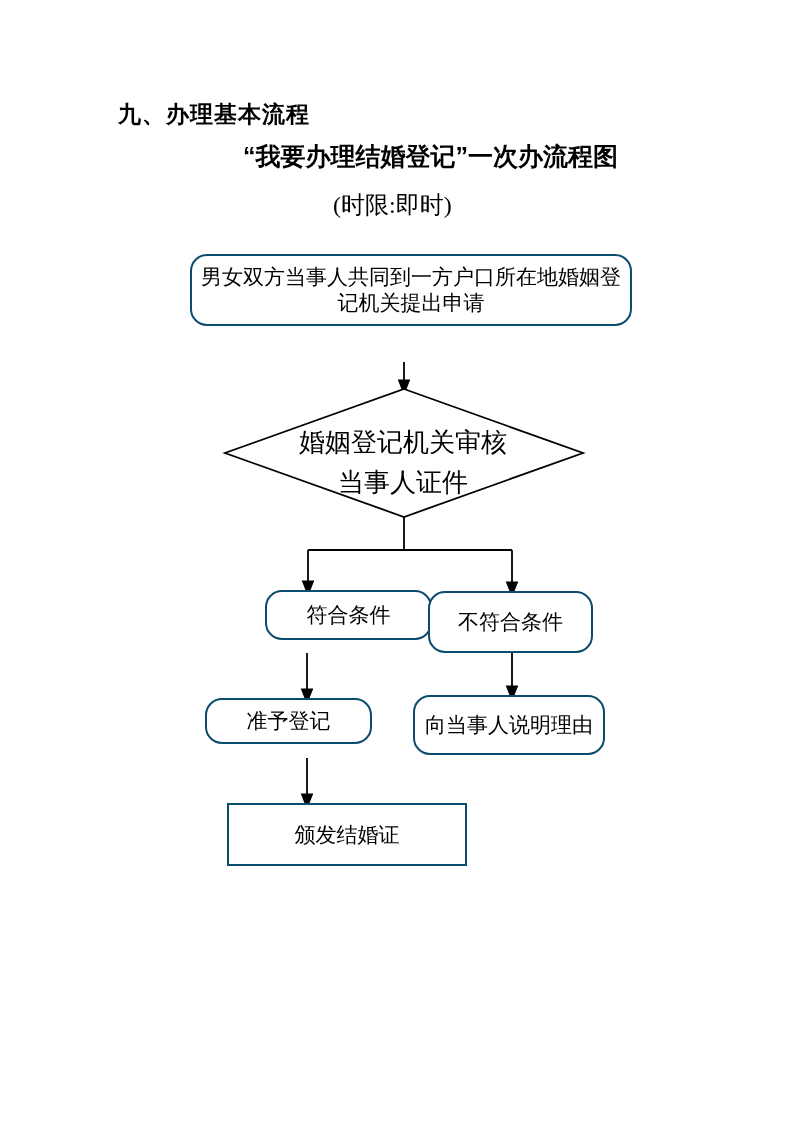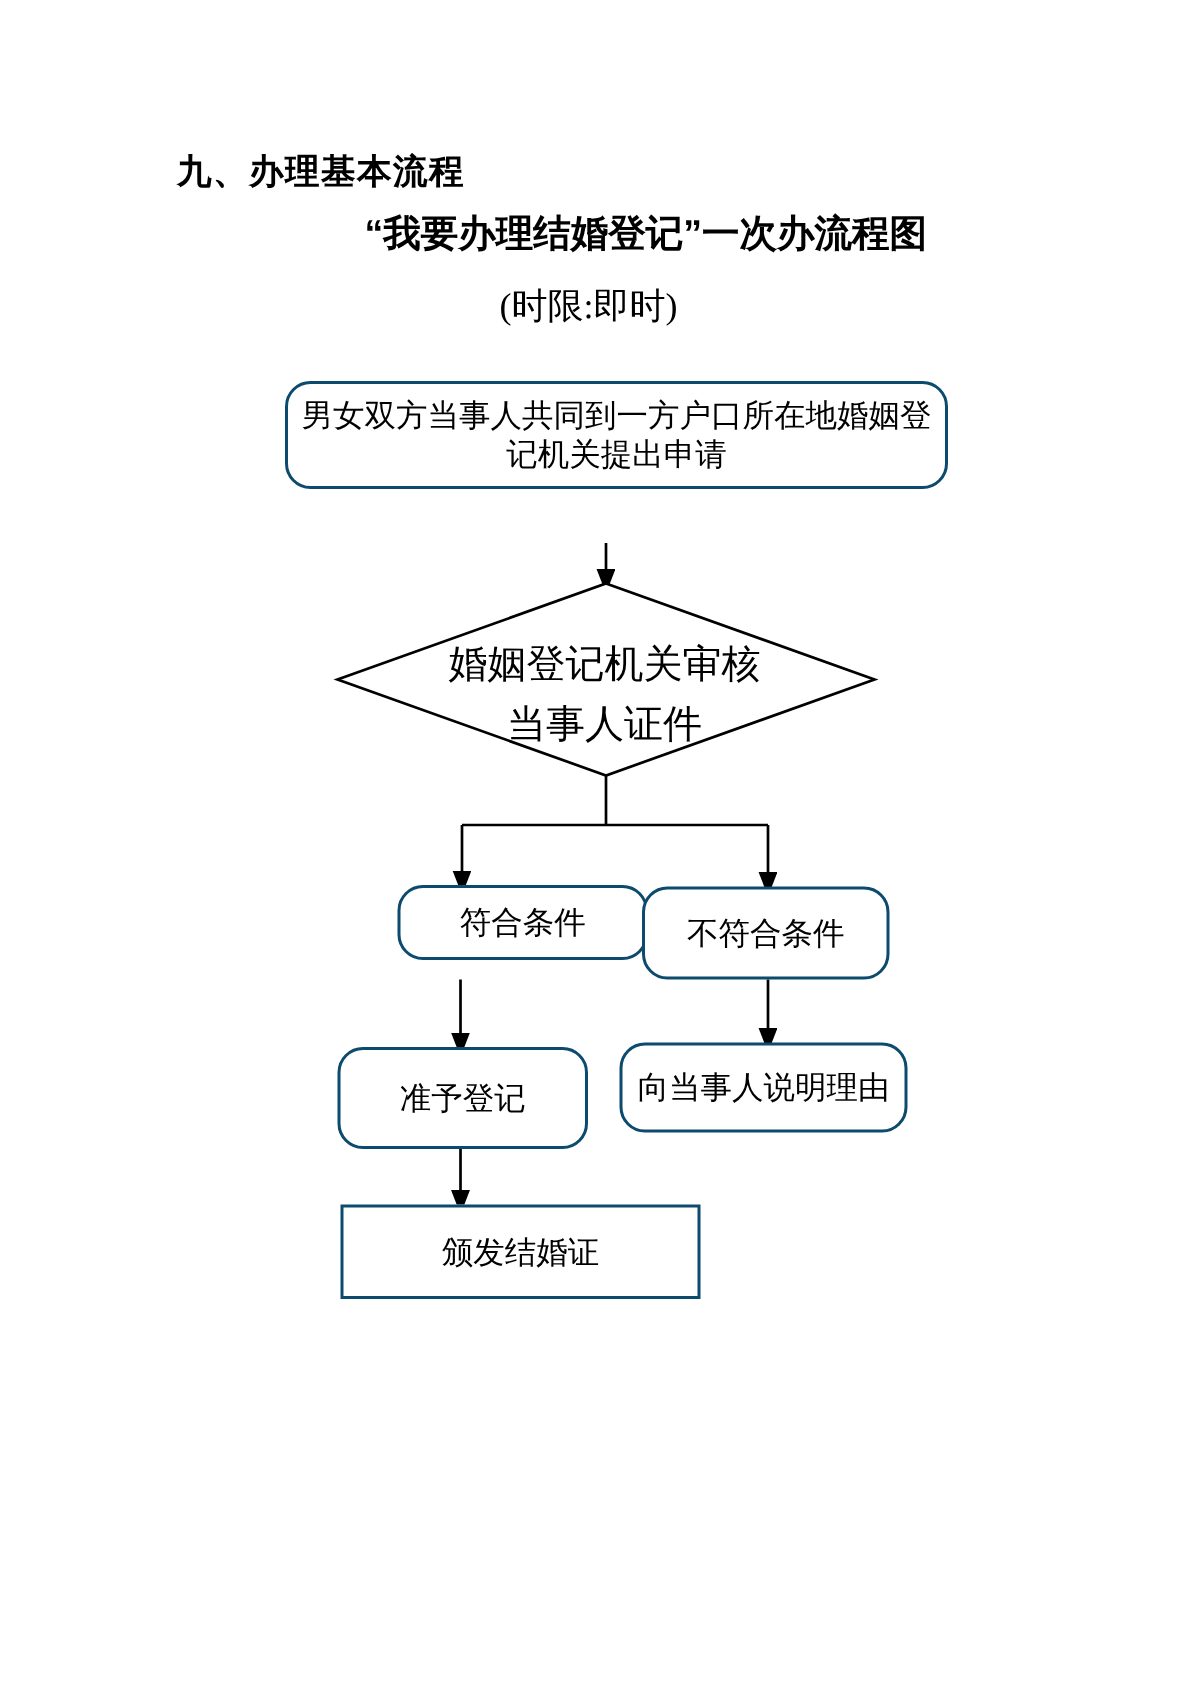--- a/index.html
+++ b/index.html
@@ -64,21 +64,21 @@
     justify-content: center;
     text-align: center;
     font-size: 21px;
     line-height: 26px;
   }
   .node-rounded { border-radius: 17px; }
   .node-apply   { left: 190px; top: 254px; width: 442px; height: 72px; }
   .node-apply .inner { width: 430px; }
   .node-qualified     { left: 223px; top: 590px; width: 167px; height: 50px; margin-left: 42px; }
   .node-not-qualified { left: 428px; top: 591px; width: 165px; height: 62px; }
-  .node-approve       { left: 225px; top: 698px; width: 167px; height: 68px; }
+  .node-approve       { left: 205px; top: 698px; width: 167px; height: 46px; }
   .node-explain       { left: 413px; top: 695px; width: 192px; height: 60px; }
   .node-issue         { left: 227px; top: 803px; width: 240px; height: 63px; border-radius: 0; }
   .diamond-text {
     position: absolute;
     left: 253px;
     top: 423px;
     width: 300px;
     text-align: center;
     font-size: 26px;
     line-height: 40px;

